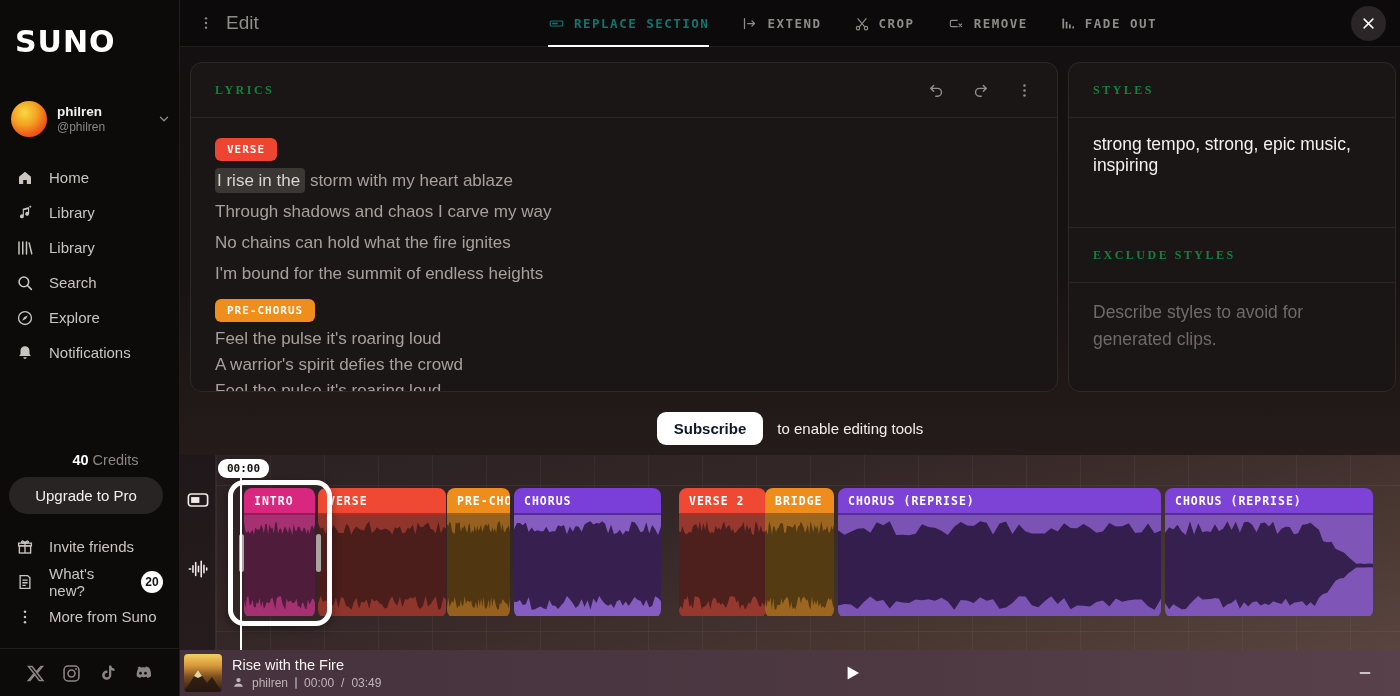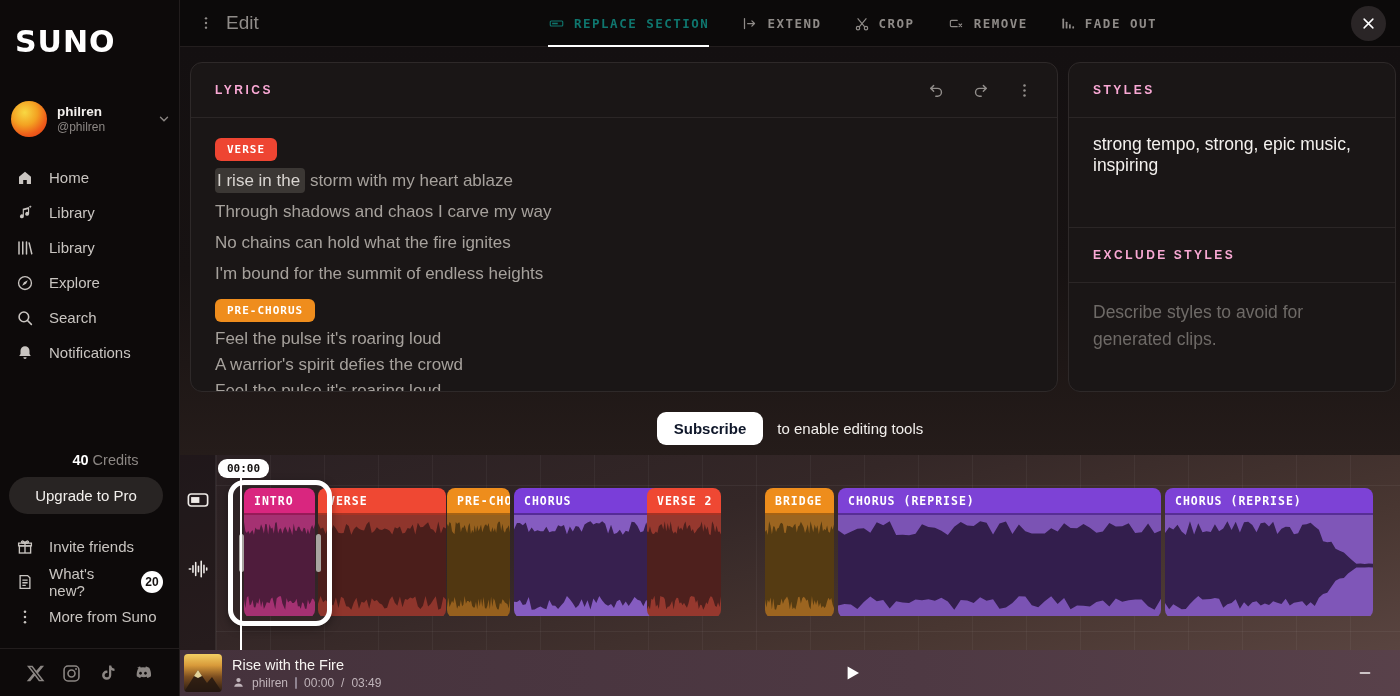--- a/index.html
+++ b/index.html
@@ -44,21 +44,21 @@
 
   
   .main-bg{position:absolute;left:180px;top:47px;width:1220px;height:408px;
     background:linear-gradient(180deg,#141011 0%,#171212 55%,#251c1a 100%);}
 
   
   .panel{position:absolute;background:#1a1616;border:1px solid #2e2929;border-radius:12px;overflow:hidden;}
   .lyrics-panel{left:190px;top:62px;width:868px;height:330px;}
   .styles-panel{left:1068px;top:62px;width:328px;height:330px;}
   .panel-header{height:55px;display:flex;align-items:center;padding:0 24px;border-bottom:1px solid #2b2626;}
-  .panel-title{font-family:Liberation Sans, sans-serif;font-size:12px;font-weight:700;letter-spacing:2.5px;color:#f9a8d4;}
+  .panel-title{font-family:Liberation Serif, serif;font-size:12px;font-weight:700;letter-spacing:2.5px;color:#15803d;}
   .lyrics-tools{margin-left:auto;display:flex;gap:27px;color:#918d8a;}
   .lyrics-tools .icon{cursor:pointer;}
   .lyrics-body{padding:10px 24px 0;font-size:17px;color:#a6a19c;}
   .sec-chip{display:inline-block;font-family:"DejaVu Sans Mono",monospace;font-size:11px;font-weight:700;letter-spacing:1px;
     color:#fff;padding:5px 12px;border-radius:6px;margin:10px 0 4px;cursor:pointer;}
   .lyr-sec:nth-child(1) .lyrics-line{line-height:31px;}
   .lyr-sec:nth-child(2) .lyrics-line{line-height:26px;}
   .hl{background:#3b3734;color:#d9d5d1;border-radius:4px;padding:3px 5px 3px 2px;}
   .styles-value{height:110px;padding:16px 24px;font-size:17.5px;color:#f4f1ee;border-bottom:1px solid #2b2626;cursor:text;}
   .exclude-placeholder{padding:16px 24px;font-size:17.5px;line-height:27px;color:#6e6a67;cursor:text;}
@@ -146,35 +146,35 @@
         <div class="nav-item">
           <span class="icon">
             <svg width="18" height="18" viewBox="0 0 24 24" fill="none" stroke="currentColor" stroke-width="2" stroke-linecap="round">
               <path d="M4 4v16M9 4v16M14 4v16M17.5 5.2 21 19.6"></path>
             </svg>
           </span>
           <span class="nav-label">Library</span>
         </div>
         <div class="nav-item">
           <span class="icon">
+            <svg width="18" height="18" viewBox="0 0 24 24" fill="none" stroke="currentColor" stroke-width="2.1" stroke-linecap="round">
+              <circle cx="10.5" cy="10.5" r="6.4"></circle>
+              <path d="M15.3 15.3 20.5 20.5"></path>
+            </svg>
+          </span>
+          <span class="nav-label">Search</span>
+        </div>
+        <div class="nav-item">
+          <span class="icon">
             <svg width="18" height="18" viewBox="0 0 24 24" fill="none" stroke="currentColor" stroke-width="1.8">
               <circle cx="12" cy="12" r="8.6"></circle>
               <path d="M15.8 8.2 13.4 13l-5.2 2.8L10.6 11z" fill="currentColor" stroke="none"></path>
             </svg>
           </span>
           <span class="nav-label">Explore</span>
-        </div>
-        <div class="nav-item">
-          <span class="icon">
-            <svg width="18" height="18" viewBox="0 0 24 24" fill="none" stroke="currentColor" stroke-width="2.1" stroke-linecap="round">
-              <circle cx="10.5" cy="10.5" r="6.4"></circle>
-              <path d="M15.3 15.3 20.5 20.5"></path>
-            </svg>
-          </span>
-          <span class="nav-label">Search</span>
         </div>
         <div class="nav-item">
           <span class="icon">
             <svg width="18" height="18" viewBox="0 0 24 24" fill="currentColor">
               <path d="M12 3a6 6 0 0 0-6 6v4.2L4.3 16h15.4L18 13.2V9a6 6 0 0 0-6-6z"></path>
               <path d="M9.8 17.8a2.2 2.2 0 0 0 4.4 0z"></path>
             </svg>
           </span>
           <span class="nav-label">Notifications</span>
         </div>
@@ -432,21 +432,21 @@
         <div class="tl-section" style="left: 298px; width: 147px;">
           <div class="tl-head" style="background: rgb(122, 62, 217);">
             <span class="tl-label">CHORUS</span>
           </div>
           <div class="tl-body" style="background: rgb(133, 92, 192);">
             <svg class="wave" viewBox="0 0 100 100" preserveAspectRatio="none">
               <polygon points="0,14.3 2,8.0 4,8.0 6,10.2 8,7.5 10,16.9 12,12.3 14,16.4 16,15.0 18,16.2 20,16.1 22,11.6 24,17.0 26,16.0 28,16.2 30,10.2 32,11.3 34,10.0 36,19.1 38,11.5 40,16.4 42,11.0 44,11.7 46,16.7 48,9.3 50,7.4 52,6.3 54,9.3 56,8.0 58,8.4 60,6.2 62,8.6 64,18.4 66,9.6 68,18.7 70,17.7 72,14.6 74,19.6 76,15.5 78,16.6 80,6.7 82,7.3 84,11.0 86,17.1 88,16.2 90,7.1 92,18.4 94,9.8 96,14.1 98,19.9 100,11.3 100,85.2 98,82.3 96,80.5 94,90.2 92,91.4 90,83.9 88,90.4 86,84.8 84,84.0 82,81.1 80,85.8 78,90.2 76,85.7 74,89.9 72,83.8 70,85.5 68,92.2 66,88.2 64,89.9 62,88.2 60,84.7 58,80.1 56,87.2 54,82.6 52,93.5 50,84.5 48,91.2 46,83.4 44,89.4 42,92.0 40,87.3 38,83.4 36,80.2 34,86.3 32,89.6 30,93.1 28,89.8 26,89.5 24,84.1 22,93.3 20,92.4 18,90.6 16,91.9 14,93.6 12,93.8 10,81.1 8,88.4 6,89.1 4,84.1 2,86.2 0,85.9" fill="#37204f"></polygon>
             </svg>
           </div>
         </div>
-        <div class="tl-section" style="left: 431px; width: 74px;">
+        <div class="tl-section" style="left: 463px; width: 87px;">
           <div class="tl-head" style="background: rgb(239, 72, 51);">
             <span class="tl-label">VERSE 2</span>
           </div>
           <div class="tl-body" style="background: rgb(150, 56, 46);">
             <svg class="wave" viewBox="0 0 100 100" preserveAspectRatio="none">
               <polygon points="0,16.0 2,17.1 4,11.2 6,16.9 8,19.0 10,18.3 12,16.3 14,17.9 16,11.5 18,9.6 20,9.1 22,14.3 24,6.1 26,16.1 28,7.8 30,15.2 32,6.1 34,15.4 36,18.2 38,16.4 40,18.5 42,10.5 44,14.4 46,12.4 48,15.3 50,9.4 52,6.5 54,14.1 56,10.8 58,10.0 60,16.1 62,13.9 64,18.3 66,16.6 68,14.0 70,12.7 72,11.1 74,6.4 76,16.6 78,8.8 80,14.5 82,11.3 84,19.1 86,19.7 88,6.1 90,9.3 92,17.1 94,10.3 96,16.7 98,16.3 100,19.4 100,80.5 98,91.2 96,86.3 94,91.1 92,89.8 90,84.8 88,81.2 86,80.4 84,83.2 82,88.4 80,86.5 78,90.8 76,93.8 74,89.3 72,88.9 70,93.0 68,84.2 66,86.9 64,81.0 62,80.6 60,80.1 58,81.5 56,87.7 54,91.8 52,89.5 50,86.9 48,89.4 46,86.5 44,87.5 42,82.2 40,81.9 38,84.9 36,93.5 34,84.9 32,88.3 30,90.7 28,90.9 26,93.2 24,83.2 22,81.2 20,80.9 18,80.1 16,93.1 14,88.7 12,90.9 10,80.0 8,83.8 6,83.0 4,93.3 2,89.8 0,93.5" fill="#4e201d"></polygon>
             </svg>
           </div>
         </div>
         <div class="tl-section" style="left: 549px; width: 69px;">

